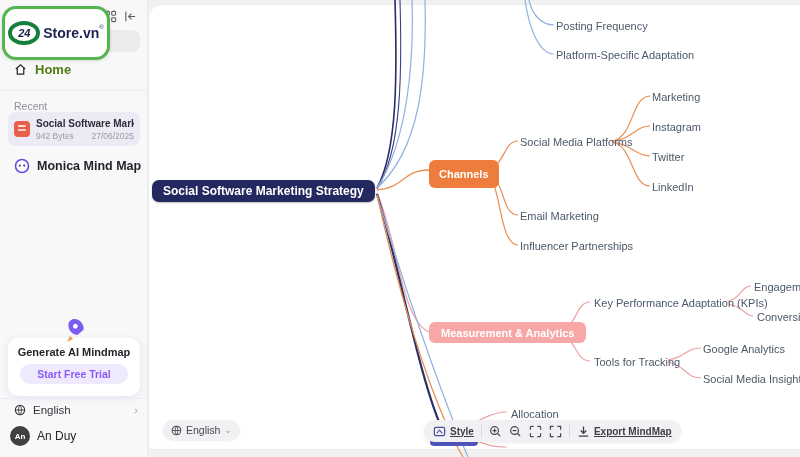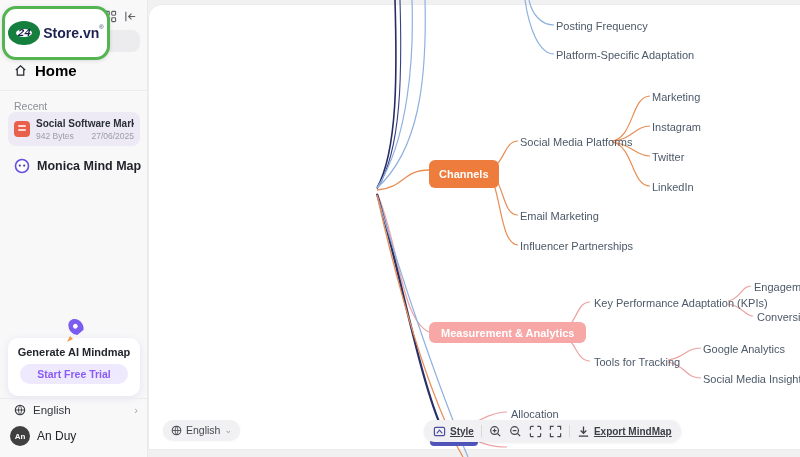--- a/index.html
+++ b/index.html
@@ -45,27 +45,27 @@
   .sidebar { position:absolute; left:0; top:0; width:148px; height:457px;
     background:#f8f8f9; border-right:1px solid #eaeaec; z-index:10; }
   .sb-top-icons { position:absolute; right:10px; top:10px; display:flex; gap:7px; }
   .sb-top-icons .ic { width:13px; height:13px; color:#5c6066; }
   .search-box { position:absolute; left:10px; top:30px; width:130px; height:22px;
     background:#ececee; border-radius:8px; }
   .logo-box { position:absolute; left:2px; top:6px; width:108px; height:54px;
     background:#fff; border:3px solid #54b450; border-radius:14px; z-index:3;
     display:flex; align-items:center; justify-content:center; gap:3px;
     box-shadow:0 1px 4px rgba(0,0,0,.12); }
-  .logo-badge { width:32px; height:24px; border-radius:50%; border:8px solid #15803d;
+  .logo-badge { width:32px; height:24px; border-radius:50%; border:4px solid #15803d;
     display:flex; align-items:center; justify-content:center;
-    font-size:11px; font-weight:bold; font-style:italic; color:#1c2150;font-family:Liberation Mono, monospace; }
+    font-size:11px; font-weight:bold; font-style:italic; color:#1c2150; }
   .logo-name { font-size:14px; font-weight:bold; color:#1c2150; }
   .logo-reg { font-size:6px; color:#1c2150; vertical-align:top; }
   .home-row { position:absolute; left:14px; top:62px; display:flex; align-items:center;
-    gap:8px; font-size:15px; font-weight:bold; color:#000000; }
+    gap:8px; font-size:13px; font-weight:bold; color:#4d7c0f; }
   .sb-divider { position:absolute; left:0; width:148px; height:1px; background:#ececee; }
   .recent-label { position:absolute; left:14px; top:100px; font-size:10.5px; color:#8d9097; }
   .recent-card { position:absolute; left:8px; top:112px; width:132px; height:34px;
     background:#edeaf6; border-radius:8px; display:flex; align-items:center; padding:0 6px; gap:6px; }
   .doc-icon { width:16px; height:16px; border-radius:4px; background:#e8604c;
     position:relative; flex:none; }
   .doc-icon::before { content:""; position:absolute; left:4px; top:4px; width:8px;
     height:2px; background:#ffd9d2; border-radius:1px; box-shadow:0 4px 0 #ffd9d2; }
   .recent-text { flex:1; min-width:0; }
   .recent-title { font-size:10px; font-weight:bold; color:#2b2f39; white-space:nowrap;
@@ -125,20 +125,21 @@
     <path d="M668,362 C687,366 685,378 701,378" stroke="#eda3a3" stroke-width="1.2"></path>
 
     <path d="M377,194 C400,270 420,382 443,431" stroke="#2a3068" stroke-width="2.2"></path>
     <path d="M377,195 C402,280 440,392 468,457" stroke="#8fb1e0" stroke-width="1.2"></path>
     <path d="M377,195 C396,280 428,397 463,457" stroke="#e78e55" stroke-width="1.3"></path>
 
     <path d="M466,428 C484,417 495,412 507,412" stroke="#eda3a3" stroke-width="1.2"></path>
     <path d="M462,432 C480,445 494,447 507,447" stroke="#eda3a3" stroke-width="1.2"></path>
   </svg>
 
+  <div class="mm-node mm-root">Social Software Marketing Strategy</div>
   <div class="mm-node mm-channels">Channels</div>
   <div class="mm-node mm-analytics">Measurement &amp; Analytics</div>
 
   <div class="mm-label" style="left:556px; top:19px;">Posting Frequency</div>
   <div class="mm-label" style="left:556px; top:48px;">Platform-Specific Adaptation</div>
 
   <div class="mm-label" style="left:520px; top:135px;">Social Media Platforms</div>
   <div class="mm-label" style="left:652px; top:90px;">Marketing</div>
   <div class="mm-label" style="left:652px; top:120px;">Instagram</div>
   <div class="mm-label" style="left:652px; top:150px;">Twitter</div>

